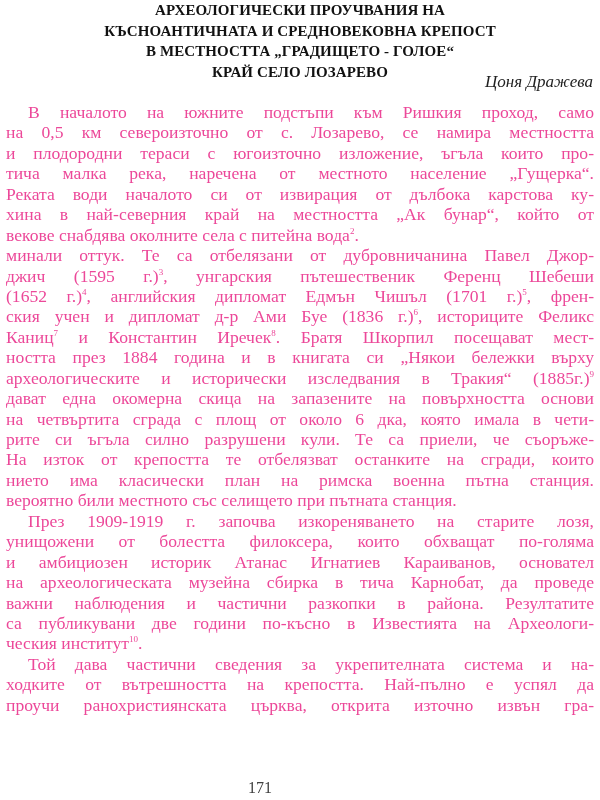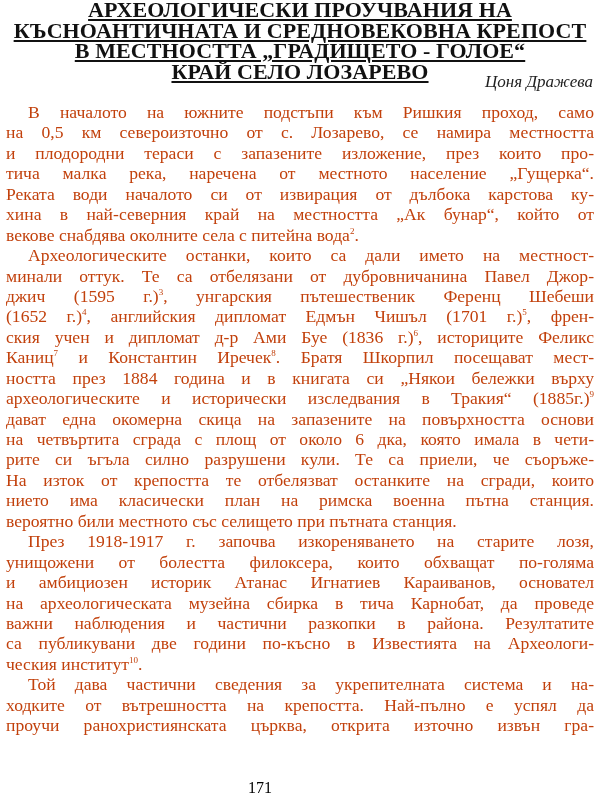--- a/index.html
+++ b/index.html
@@ -2,79 +2,78 @@
 <html><head>
 <meta charset="utf-8">
 <style>
   html, body { margin: 0; padding: 0; background: #ffffff; }
   body { width: 600px; height: 800px; overflow: hidden; position: relative; color: #1a1a1a; }
   .page { position: absolute; left: 0; top: 0; width: 600px; height: 800px; }
   .title {
     position: absolute; left: 0; top: 0; width: 600px;
     text-align: center;
     font-family: "Liberation Serif", "DejaVu Serif", serif;
-    font-weight: bold; font-size: 22px; line-height: 20.5px;
-    letter-spacing: 0.1px; margin: 0; color: #111; text-decoration: underline;
+    font-weight: bold; font-size: 15px; line-height: 20.5px;
+    letter-spacing: 0.1px; margin: 0; color: #111;
   }
   .title-line { display: block; white-space: nowrap; }
   .author {
     position: absolute; right: 7px; top: 72px;
     font-family: "Liberation Serif", "DejaVu Serif", serif;
     font-style: italic; font-size: 17px; line-height: 20px; color: #222;
   }
   .body-text {
     position: absolute; left: 6px; top: 102px; width: 588px;
     font-family: "Liberation Serif", "DejaVu Serif", serif;
-    font-size: 17.6px; line-height: 20.45px; color: #c2410c;
+    font-size: 17.6px; line-height: 20.45px; color: #ec4899;
   }
   .line { display: block; white-space: nowrap; text-align: justify; text-align-last: justify; height: 20.45px; overflow: visible; }
   .line.last { text-align-last: left; }
   .line.indent { padding-left: 22px; }
   sup.fn { font-size: 9px; line-height: 0; vertical-align: 7px; }
   .page-number {
     position: absolute; left: 0; width: 520px; top: 779px; text-align: center;
-    font-family: "Liberation Serif", "DejaVu Serif", serif; font-size: 16px; line-height: 18px; color: #000000;
+    font-family: "Liberation Serif", "DejaVu Serif", serif; font-size: 16px; line-height: 18px; color: #404040;
   }
 </style>
 </head>
 <body>
 
 <div class="page">
   <h1 class="title">
     <span class="title-line">АРХЕОЛОГИЧЕСКИ ПРОУЧВАНИЯ НА</span>
     <span class="title-line">КЪСНОАНТИЧНАТА И СРЕДНОВЕКОВНА КРЕПОСТ</span>
     <span class="title-line">В МЕСТНОСТТА „ГРАДИЩЕТО - ГОЛОЕ“</span>
     <span class="title-line">КРАЙ СЕЛО ЛОЗАРЕВО</span>
   </h1>
 
   <div class="author">Цоня Дражева</div>
 
   <div class="body-text" id="body-text">
       <span class="line indent">В началото на южните подстъпи към Ришкия проход, само</span>
       <span class="line">на 0,5 км североизточно от с. Лозарево, се намира местността</span>
-      <span class="line">и плодородни тераси с запазените изложение, през които про-</span>
+      <span class="line">и плодородни тераси с югоизточно изложение, ъгъла които про-</span>
       <span class="line">тича малка река, наречена от местното население „Гущерка“.</span>
       <span class="line">Реката води началото си от извирация от дълбока карстова ку-</span>
       <span class="line">хина в най-северния край на местността „Ак бунар“, който от</span>
       <span class="line last">векове снабдява околните села с питейна вода<sup class="fn">2</sup>.</span>
-      <span class="line indent">Археологическите останки, които са дали името на местност-</span>
       <span class="line">минали оттук. Те са отбелязани от дубровничанина Павел Джор-</span>
       <span class="line">джич (1595 г.)<sup class="fn">3</sup>, унгарския пътешественик Ференц Шебеши</span>
       <span class="line">(1652 г.)<sup class="fn">4</sup>, английския дипломат Едмън Чишъл (1701 г.)<sup class="fn">5</sup>, френ-</span>
       <span class="line">ския учен и дипломат д-р Ами Буе (1836 г.)<sup class="fn">6</sup>, историците Феликс</span>
       <span class="line">Каниц<sup class="fn">7</sup> и Константин Иречек<sup class="fn">8</sup>. Братя Шкорпил посещават мест-</span>
       <span class="line">ността през 1884 година и в книгата си „Някои бележки върху</span>
       <span class="line">археологическите и исторически изследвания в Тракия“ (1885г.)<sup class="fn">9</sup></span>
       <span class="line">дават една окомерна скица на запазените на повърхността основи</span>
       <span class="line">на четвъртита сграда с площ от около 6 дка, която имала в чети-</span>
       <span class="line">рите си ъгъла силно разрушени кули. Те са приели, че съоръже-</span>
       <span class="line">На изток от крепостта те отбелязват останките на сгради, които</span>
       <span class="line">нието има класически план на римска военна пътна станция.</span>
       <span class="line last">вероятно били местното със селището при пътната станция.</span>
-      <span class="line indent">През 1918-1917 г. започва изкореняването на старите лозя,</span>
+      <span class="line indent">През 1909-1919 г. започва изкореняването на старите лозя,</span>
       <span class="line">унищожени от болестта филоксера, които обхващат по-голяма</span>
       <span class="line">и амбициозен историк Атанас Игнатиев Караиванов, основател</span>
       <span class="line">на археологическата музейна сбирка в тича Карнобат, да проведе</span>
       <span class="line">важни наблюдения и частични разкопки в района. Резултатите</span>
       <span class="line">са публикувани две години по-късно в Известията на Археологи-</span>
       <span class="line last">ческия институт<sup class="fn">10</sup>.</span>
       <span class="line indent">Той дава частични сведения за укрепителната система и на-</span>
       <span class="line">ходките от вътрешността на крепостта. Най-пълно е успял да</span>
       <span class="line">проучи ранохристиянската църква, открита източно извън гра-</span>
     </div>

